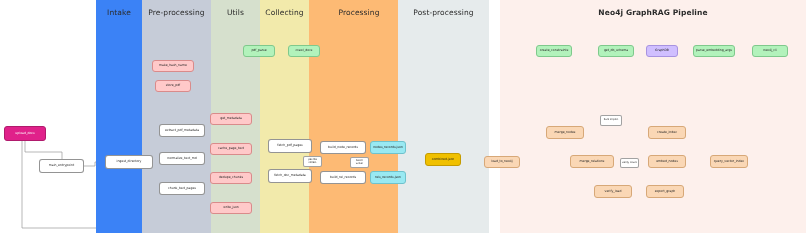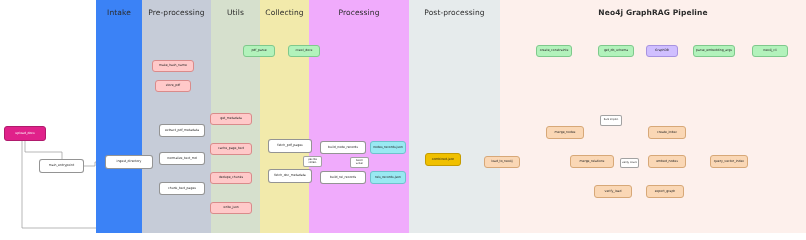--- a/index.html
+++ b/index.html
@@ -119,24 +119,24 @@
 </div>
 <div class="lane" style="left:142px;width:69px;background:#c6ccd8;">
   <div class="lane-label">Pre-processing</div>
 </div>
 <div class="lane" style="left:211px;width:49px;background:#d6e0cd;">
   <div class="lane-label">Utils</div>
 </div>
 <div class="lane" style="left:260px;width:49px;background:#f2eaab;">
   <div class="lane-label">Collecting</div>
 </div>
-<div class="lane" style="left:309px;width:100px;background:#f0abfc;">
+<div class="lane" style="left:309px;width:100px;background:#fdba74;">
   <div class="lane-label">Processing</div>
 </div>
-<div class="lane" style="left:409px;width:91px;background:#e6ebec;">
+<div class="lane" style="left:398px;width:91px;background:#e6ebec;">
   <div class="lane-label">Post-processing</div>
 </div>
 <div class="lane" style="left:500px;width:306px;background:#fdf0ec;font-weight:bold;">
   <div class="lane-label">Neo4j GraphRAG Pipeline</div>
 </div>
 
 <div id="nodes">
     <div class="node n-magenta" style="left: 4px; top: 126px; width: 42px; height: 15px;">upload_docs</div>
     <div class="node n-white" style="left: 39px; top: 159px; width: 45px; height: 14px;">main_entrypoint</div>
     <div class="node n-white" style="left: 105px; top: 155px; width: 48px; height: 14px;">ingest_directory</div>

